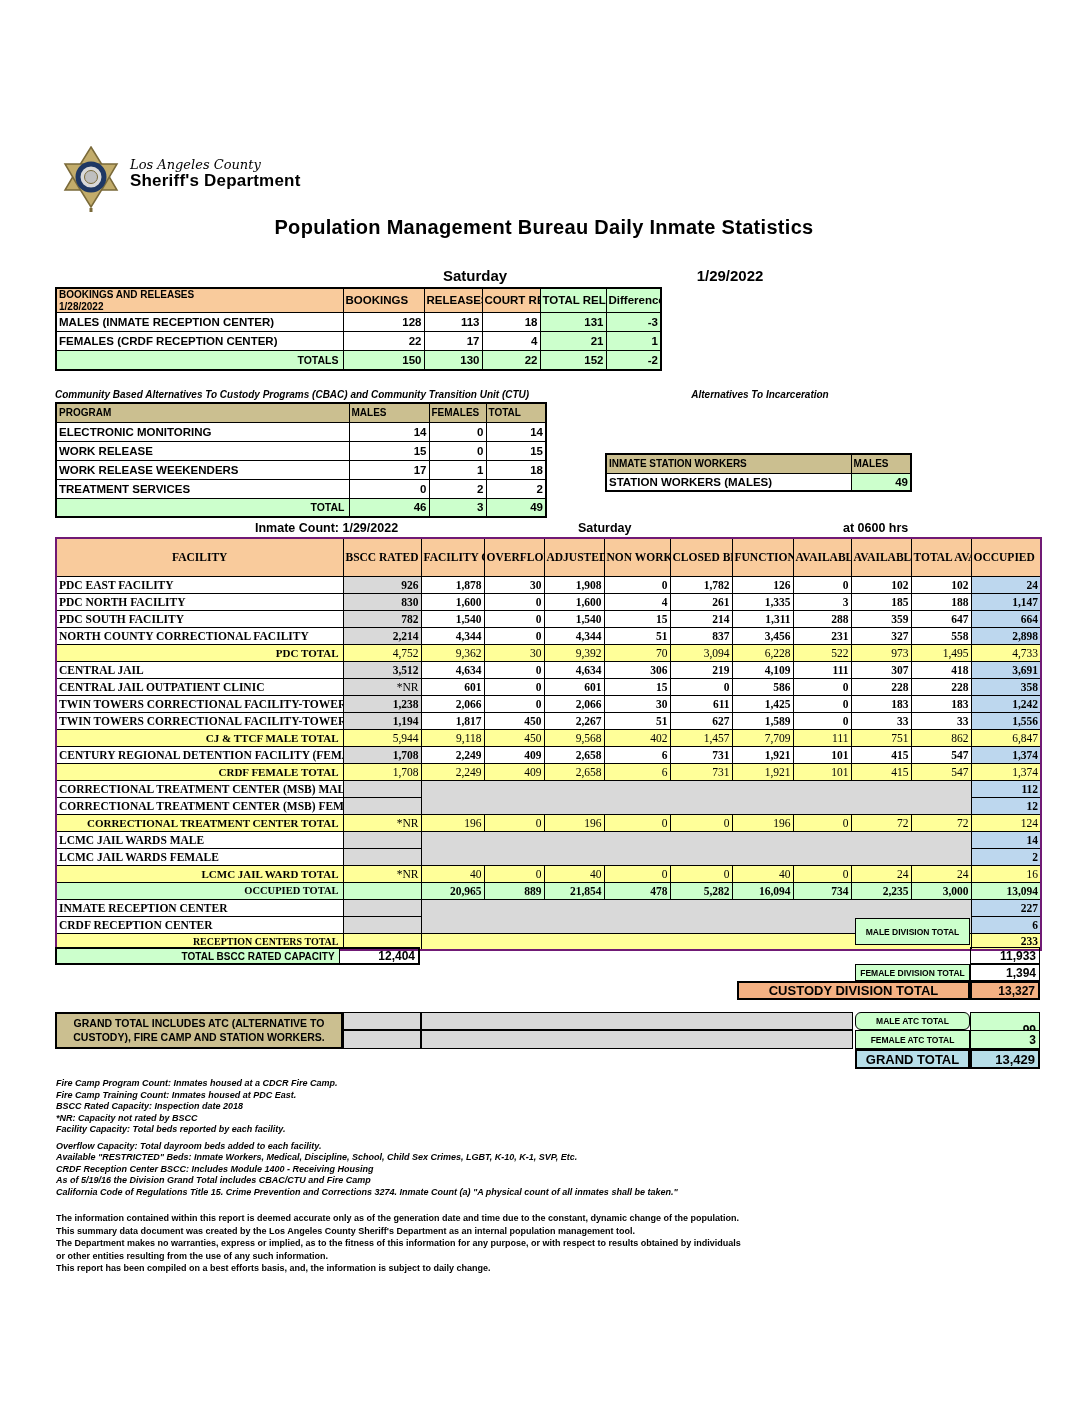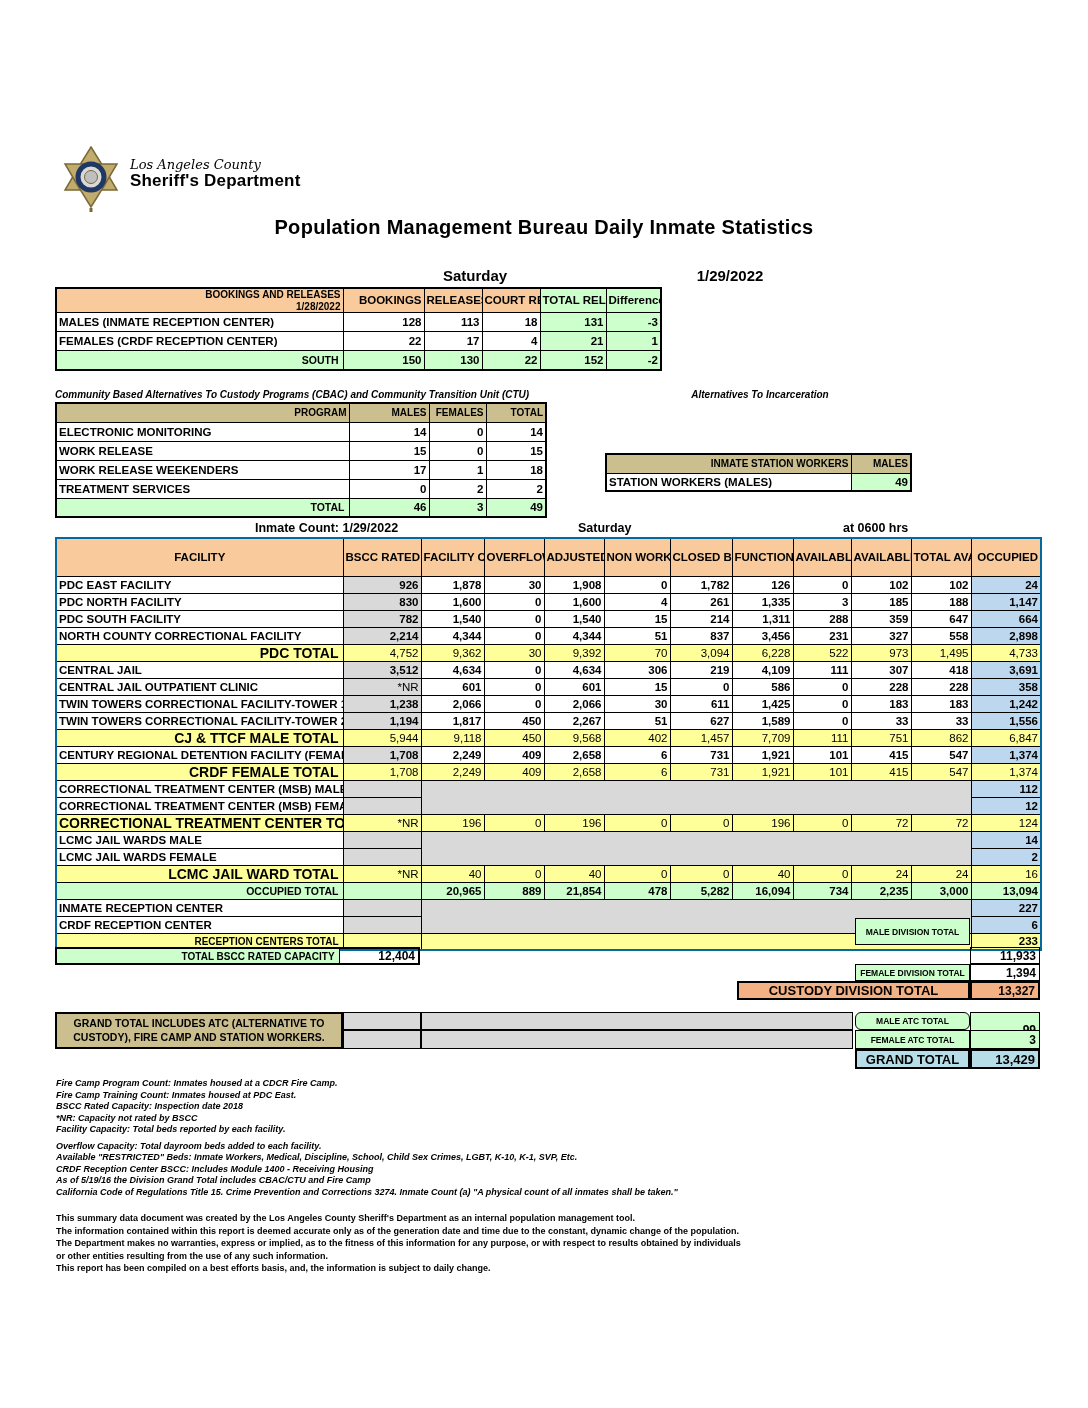--- a/index.html
+++ b/index.html
@@ -22,47 +22,47 @@
   .title{left:0;top:216px;width:1088px;text-align:center;font-size:20px;font-weight:bold;letter-spacing:.3px;}
   .day-lbl{left:395px;top:267px;width:160px;text-align:center;font-size:15px;font-weight:bold;}
   .date-lbl{left:660px;top:267px;width:140px;text-align:center;font-size:15px;font-weight:bold;}
   
   table.tbl{border-collapse:collapse;table-layout:fixed;border:2px solid #000;}
   table.tbl td{border:1px solid #000;box-sizing:border-box;overflow:hidden;white-space:nowrap;font-size:11.5px;height:19px;padding:0 2px;}
   .ctr{text-align:center;}
   .rt{text-align:right;}
   .n{text-align:right;padding-right:3px;font-weight:bold;font-size:12px;}
   .bl{font-weight:bold;font-size:9.5px;}
-  .hh{text-align:right;font-weight:bold;font-size:8.5px;white-space:normal;line-height:1.15;}
+  .hh{text-align:left;font-weight:bold;font-size:8.5px;white-space:normal;line-height:1.15;}
   .hsmall{font-size:7.5px;}
   
   .bk-head td{height:34px;}
   .bk-total td{border-top:2px solid #000;background:#CCFFCC;}
   .bk-total .lab{text-align:right;font-weight:bold;font-size:10.5px;padding-right:4px;}
   
   .cb-head td{height:22px;font-size:10px;}
   .cb-total td{background:#CCFFCC;border-top:2px solid #000;}
   .cb-total .lab{text-align:right;font-weight:bold;font-size:10.5px;padding-right:4px;}
   
   .sm-head td{height:17px;font-size:10px;}
   table.tbl tr.sm-row td{height:18px;}
   
   .cap{top:521px;font-size:12.5px;font-weight:bold;}
-  table.fac{border:2px solid #0369a1;}
+  table.fac{border:2px solid #701a75;font-family:Liberation Serif, serif;}
   table.fac thead td{height:38px;background:#F9CB9C;}
   table.fac td{height:17px;}
   .fac-name{font-size:15px;font-weight:bold;text-align:center;}
   .flab{font-weight:bold;font-size:9px;padding-left:2px;}
   .fr-data .c-bscc{background:#D9D9D9;}
   .fr-data .c-occ{background:#BDD7EE;}
   .fr-merged .c-bscc{background:#D9D9D9;}
   .fr-merged .gray-merge{background:#D9D9D9;}
   .fr-merged .c-occ{background:#BDD7EE;}
   .fr-total td{background:#FFFF99;border-top:1.5px solid #000;border-bottom:1.5px solid #000;}
-  .fr-total .flab{text-align:right;font-size:14px;padding-right:4px;}
+  .fr-total .flab{text-align:right;font-size:11px;padding-right:4px;}
   .fr-total .n{font-weight:normal;}
   .fr-total_merged td{background:#FFFF99;border-top:1.5px solid #000;}
   .fr-total_merged .flab{text-align:right;font-size:10px;padding-right:4px;}
   .fr-grand td{background:#CCFFCC;border-top:2px solid #000;border-bottom:2px solid #000;}
   .fr-grand .flab{text-align:right;font-size:10.5px;padding-right:4px;}
   .nr{font-size:8px;font-weight:normal;}
   
   .box{position:absolute;box-sizing:border-box;border:1px solid #000;display:flex;align-items:center;overflow:hidden;}
   .box.thick{border-width:2px;}
   .box .v{width:100%;text-align:right;padding-right:3px;font-weight:bold;font-size:12px;}
@@ -128,21 +128,21 @@
         </tr>
         <tr>
           <td class="bl">FEMALES (CRDF RECEPTION CENTER)</td>
           <td class="n">22</td>
           <td class="n">17</td>
           <td class="n">4</td>
           <td class="n green">21</td>
           <td class="n green">1</td>
         </tr>
         <tr class="bk-total">
-          <td class="lab">SOUTH</td>
+          <td class="lab">TOTALS</td>
           <td class="n">150</td>
           <td class="n">130</td>
           <td class="n">22</td>
           <td class="n yellow">152</td>
           <td class="n yellow">-2</td>
         </tr>
       </tbody>
   </table>
 
   <div class="abs" style="left:55px;top:389px;font-size:10px;font-weight:bold;font-style:italic;">Community Based Alternatives To Custody Programs (CBAC) and Community Transition Unit (CTU)</div>
@@ -561,20 +561,20 @@
       <div>BSCC Rated Capacity: Inspection date 2018</div>
       <div>*NR: Capacity not rated by BSCC</div>
       <div>Facility Capacity: Total beds reported by each facility.</div>
       <div class="gap">Overflow Capacity: Total dayroom beds added to each facility.</div>
       <div>Available "RESTRICTED" Beds: Inmate Workers, Medical, Discipline, School, Child Sex Crimes,  LGBT, K-10, K-1, SVP, Etc.</div>
       <div>CRDF Reception Center BSCC: Includes Module 1400 - Receiving Housing</div>
       <div>As of 5/19/16 the Division Grand Total includes CBAC/CTU and Fire Camp</div>
       <div>California Code of Regulations Title 15. Crime Prevention and Corrections 3274. Inmate Count (a) "A physical count of all inmates shall be taken."</div>
     </div>
   <div class="abs disc" id="disclaimer">
+      <div>The information contained within this report is deemed accurate only as of the generation date and time due to the constant, dynamic change of the population.</div>
       <div>This summary data document was created by the Los Angeles County Sheriff's Department as an internal population management tool.</div>
-      <div>The information contained within this report is deemed accurate only as of the generation date and time due to the constant, dynamic change of the population.</div>
       <div>The Department makes no warranties, express or implied, as to the fitness of this information for any purpose, or with respect to results obtained by individuals</div>
       <div>or other entities resulting from the use of any such information.</div>
       <div>This report has been compiled on a best efforts basis, and, the information is subject to daily change.</div>
     </div>
 
 </div>
 
 </body></html>

